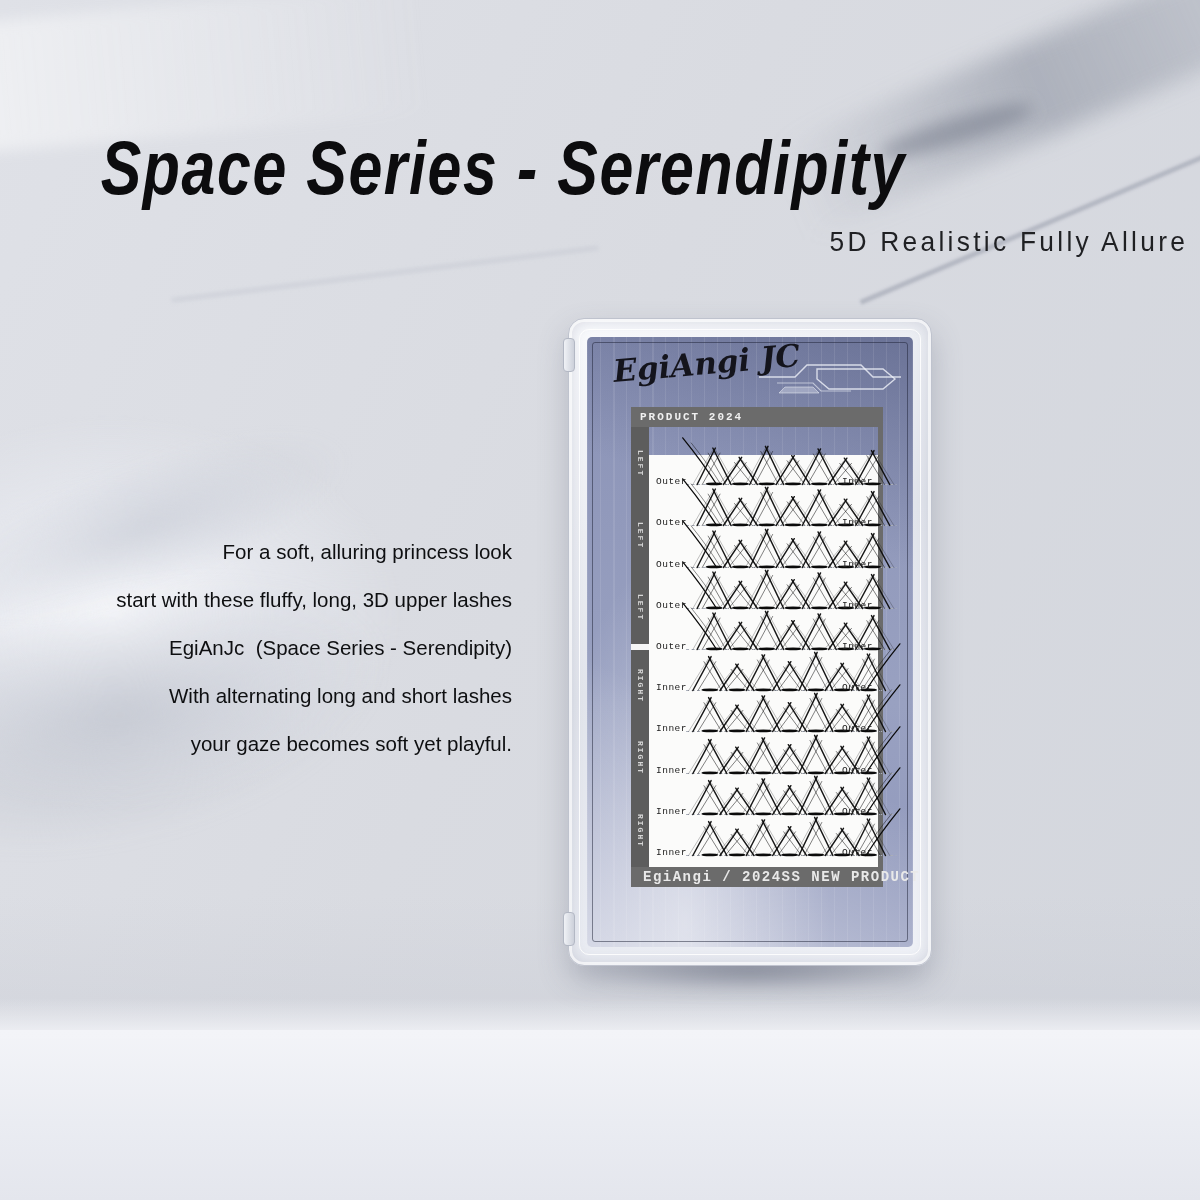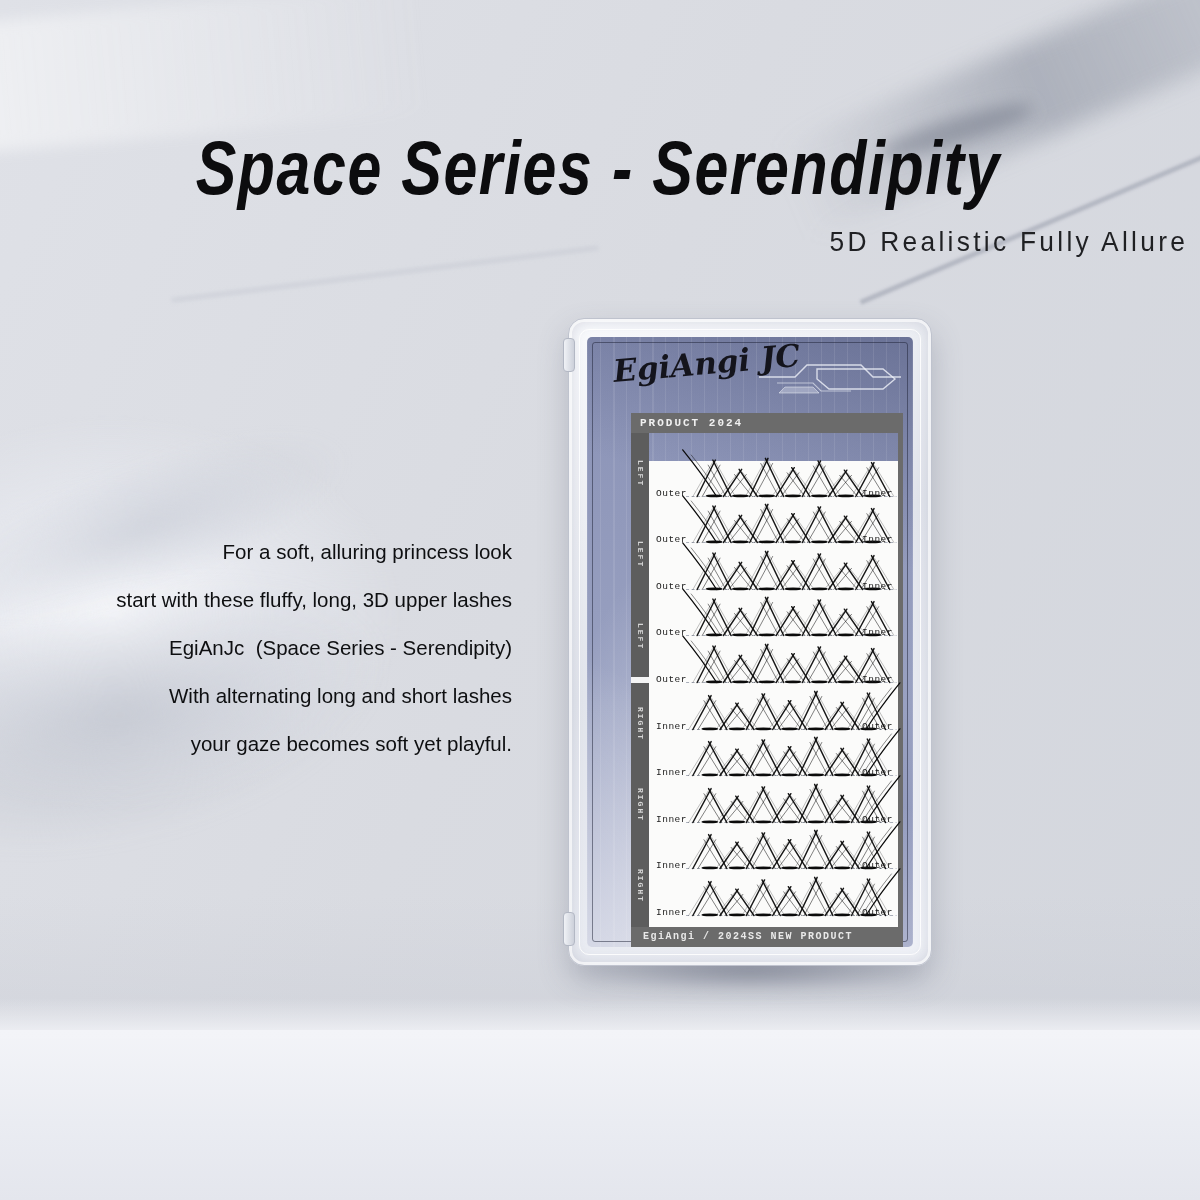--- a/index.html
+++ b/index.html
@@ -31,21 +31,21 @@
   .backdrop-dark{left:0;top:895px;width:1200px;height:140px;
     background:linear-gradient(180deg,rgba(203,206,214,0),rgba(200,203,212,.45));}
   .table-face{left:0;top:1030px;width:1200px;height:170px;
     background:linear-gradient(180deg,#f3f4f8,#eaecf2 55%,#e4e6ed);}
   .table-blend{left:0;top:998px;width:1200px;height:40px;
     background:linear-gradient(180deg,rgba(243,244,248,0),rgba(243,244,248,.95));}
   .case-shadow{left:572px;top:948px;width:356px;height:44px;border-radius:50%;
     background:radial-gradient(closest-side,rgba(96,101,120,.55),rgba(96,101,120,0));filter:blur(8px);}
 
   
-  .title{left:0;right:4px;top:124px;text-align:center;z-index:5;}
+  .title{left:0;right:4px;top:124px;text-align:left;z-index:5;}
   .title span{display:inline-block;transform:scaleX(.8);transform-origin:center;
     font:italic 700 76px "Liberation Sans", sans-serif;color:#0c0c0e;letter-spacing:2px;white-space:pre;}
   .subtitle{left:0;right:0;top:226px;text-align:right;z-index:5;}
   .subtitle span{display:inline-block;transform:scaleX(.94);transform-origin:center;
     font:400 28px "Liberation Sans", sans-serif;color:#1f2023;letter-spacing:3.5px;white-space:pre;}
 
   
   .desc{top:528px;right:688px;width:600px;text-align:right;z-index:5;}
   .desc-line{font:400 20.5px "Liberation Sans", sans-serif;color:#0e0f11;
     line-height:48px;white-space:pre;}
@@ -65,25 +65,25 @@
       repeating-linear-gradient(90deg,rgba(255,255,255,.09) 0 1.5px,rgba(255,255,255,0) 1.5px 13px),
       linear-gradient(200deg,rgba(68,76,112,.45) 0%,rgba(68,76,112,0) 32%),
       linear-gradient(25deg,rgba(255,255,255,.55) 0%,rgba(255,255,255,0) 38%),
       radial-gradient(at 30% 96%,rgba(255,255,255,.5),transparent 45%),
       linear-gradient(180deg,#8a92b6,#99a1c1 60%,#8f97bb);}
   .card-border{inset:5px;border:1.5px solid rgba(28,32,52,.5);border-radius:3px;}
   .signature{left:26px;top:8px;transform:rotate(-5deg);
     font:italic 700 31px "DejaVu Serif", serif;color:#14141c;}
   .tech{right:8px;top:16px;width:150px;height:46px;}
 
-  .frame{left:44px;top:76px;width:252px;height:534px;padding-left:20px;}
+  .frame{left:44px;top:70px;width:252px;height:480px;}
   .bar{left:0;right:0;height:20px;background:#6b6b6b;color:#f0f0f0;
     font:700 11px "Liberation Mono", monospace;line-height:20px;letter-spacing:2px;white-space:pre;}
   .bar.top{top:0;padding-left:9px;}
-  .bar.bottom{bottom:0;font-size:10px;letter-spacing:1.5px;padding-left:12px;color:#e9e9e9;}
+  .bar.bottom{bottom:0;font-size:14px;letter-spacing:1.5px;padding-left:12px;color:#e9e9e9;}
   .sidebar{left:0;top:20px;bottom:20px;width:18px;background:#5d5d5d;
     display:flex;flex-direction:column;}
   .side-cell{flex:1;display:flex;align-items:center;justify-content:center;}
   .side-cell span{writing-mode:vertical-rl;font:700 8px "Liberation Mono", monospace;
     color:#d6d6d6;letter-spacing:2px;}
   .side-divider{height:6px;background:#f5f5f5;}
   .rightstrip{right:0;top:20px;bottom:20px;width:5px;background:#6b6b6b;}
   .tray{left:18px;top:20px;right:5px;bottom:20px;background:#fbfbfa;
     display:flex;flex-direction:column;z-index:2;margin-top:28px;}
   .lash-row{flex:1;position:relative;}

